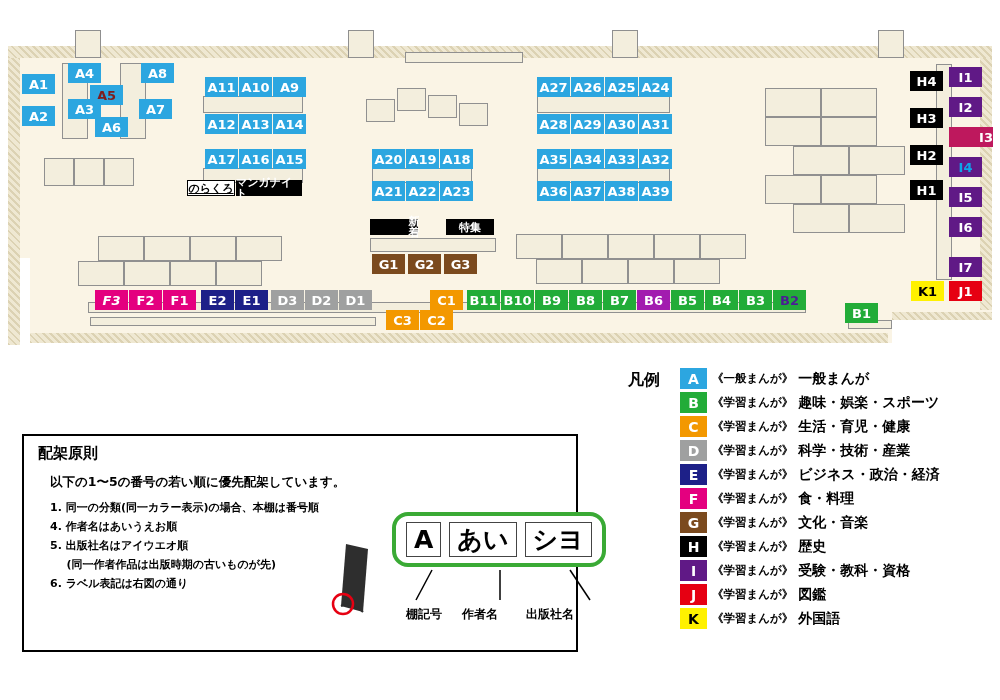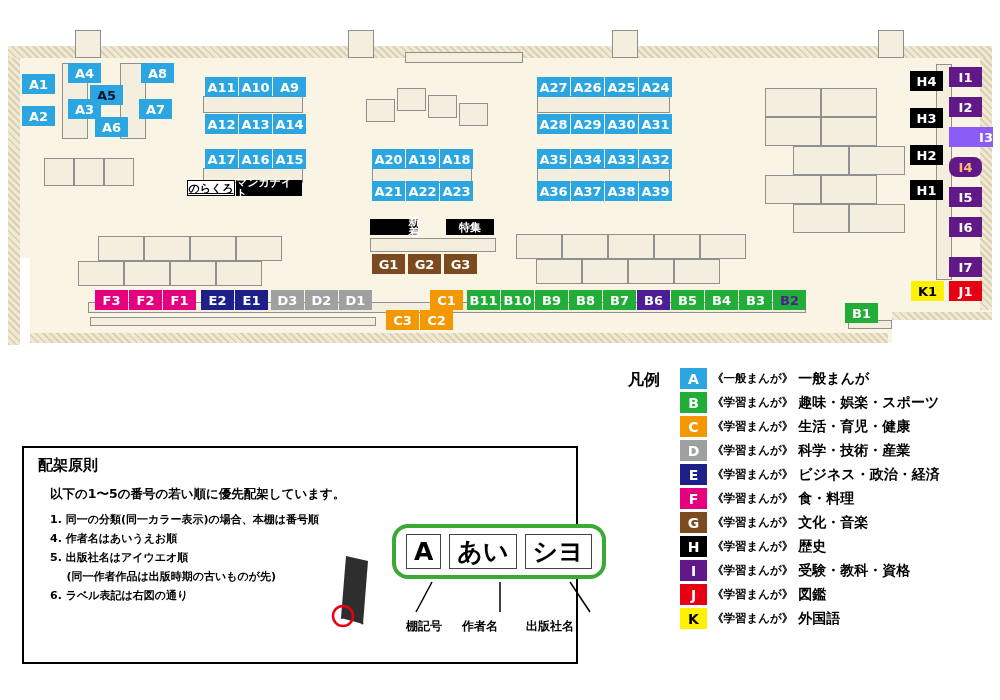--- a/index.html
+++ b/index.html
@@ -21,21 +21,21 @@
   
   #legend{left:622px;top:368px;width:376px;}
   .legend-title{position:absolute;left:6px;top:2px;font-size:16px;font-weight:bold;}
   #legend-items{margin-left:58px;display:flex;flex-direction:column;gap:3px;}
   .legend-row{display:flex;align-items:center;gap:5px;height:21px;}
   .legend-box{width:27px;height:21px;display:flex;align-items:center;justify-content:center;
     font-weight:bold;font-size:14px;flex:0 0 27px;}
   .legend-prefix{font-size:11.5px;font-weight:bold;white-space:nowrap;}
   .legend-label{font-size:14px;font-weight:bold;white-space:nowrap;}
   
-  #principles{left:22px;top:434px;width:556px;height:218px;border:2px solid #000;background:#fff;margin-top:12px;}
+  #principles{left:22px;top:434px;width:556px;height:218px;border:2px solid #000;background:#fff;}
   .pp-title{position:absolute;left:14px;top:8px;font-size:15px;font-weight:bold;}
   .pp-intro{position:absolute;left:26px;top:38px;font-size:12.5px;font-weight:bold;}
   #rules-list{position:absolute;left:26px;top:62px;font-size:11px;font-weight:bold;line-height:19px;width:345px;}
   .rule-note{padding-left:1.5em;}
   .example-box{position:absolute;left:368px;top:76px;display:flex;align-items:center;gap:8px;
     padding:6px 10px;border:4px solid #3aaa35;border-radius:16px;background:#fff;}
   .example-cell{font-size:25px;font-weight:bold;border:1px solid #444;padding:1px 7px;line-height:1.25;white-space:nowrap;}
   .connector-lines{position:absolute;left:378px;top:132px;}
   .caption{position:absolute;top:170px;font-size:12px;font-weight:bold;}
   .caption.c1{left:382px;}
@@ -102,21 +102,21 @@
     <div class="abs shelf" style="left: 821px; top: 175px; width: 56px; height: 29px;"></div>
     <div class="abs shelf" style="left: 793px; top: 204px; width: 56px; height: 29px;"></div>
     <div class="abs shelf" style="left: 849px; top: 204px; width: 56px; height: 29px;"></div>
     <div class="abs shelf" style="left: 88px; top: 302px; width: 718px; height: 11px;"></div>
     <div class="abs shelf" style="left: 90px; top: 317px; width: 286px; height: 9px;"></div>
     <div class="abs shelf" style="left: 936px; top: 64px; width: 16px; height: 216px;"></div>
     <div class="abs shelf" style="left: 848px; top: 320px; width: 44px; height: 9px;"></div>
     <div class="abs tag" style="background: rgb(44, 166, 224); color: rgb(255, 255, 255); left: 22px; top: 74px; width: 33px; height: 20px;">A1</div>
     <div class="abs tag" style="background: rgb(44, 166, 224); color: rgb(255, 255, 255); left: 22px; top: 106px; width: 33px; height: 20px;">A2</div>
     <div class="abs tag" style="background: rgb(44, 166, 224); color: rgb(255, 255, 255); left: 68px; top: 63px; width: 33px; height: 20px;">A4</div>
-    <div class="abs tag" style="background: rgb(44, 166, 224); color: #0f172a; left: 90px; top: 85px; width: 33px; height: 20px;">A5</div>
+    <div class="abs tag" style="background: rgb(44, 166, 224); color: #7f1d1d; left: 90px; top: 85px; width: 33px; height: 20px;">A5</div>
     <div class="abs tag" style="background: rgb(44, 166, 224); color: rgb(255, 255, 255); left: 68px; top: 99px; width: 33px; height: 20px;">A3</div>
     <div class="abs tag" style="background: rgb(44, 166, 224); color: rgb(255, 255, 255); left: 95px; top: 117px; width: 33px; height: 20px;">A6</div>
     <div class="abs tag" style="background: rgb(44, 166, 224); color: rgb(255, 255, 255); left: 141px; top: 63px; width: 33px; height: 20px;">A8</div>
     <div class="abs tag" style="background: rgb(44, 166, 224); color: rgb(255, 255, 255); left: 139px; top: 99px; width: 33px; height: 20px;">A7</div>
     <div class="abs tag" style="background: rgb(44, 166, 224); color: rgb(255, 255, 255); left: 205px; top: 77px; width: 33px; height: 20px;">A11</div>
     <div class="abs tag" style="background: rgb(44, 166, 224); color: rgb(255, 255, 255); left: 239px; top: 77px; width: 33px; height: 20px;">A10</div>
     <div class="abs tag" style="background: rgb(44, 166, 224); color: rgb(255, 255, 255); left: 273px; top: 77px; width: 33px; height: 20px;">A9</div>
     <div class="abs tag" style="background: rgb(44, 166, 224); color: rgb(255, 255, 255); left: 205px; top: 114px; width: 33px; height: 20px;">A12</div>
     <div class="abs tag" style="background: rgb(44, 166, 224); color: rgb(255, 255, 255); left: 239px; top: 114px; width: 33px; height: 20px;">A13</div>
     <div class="abs tag" style="background: rgb(44, 166, 224); color: rgb(255, 255, 255); left: 273px; top: 114px; width: 33px; height: 20px;">A14</div>
@@ -141,50 +141,50 @@
     <div class="abs tag" style="background: rgb(44, 166, 224); color: rgb(255, 255, 255); left: 571px; top: 149px; width: 33px; height: 20px;">A34</div>
     <div class="abs tag" style="background: rgb(44, 166, 224); color: rgb(255, 255, 255); left: 605px; top: 149px; width: 33px; height: 20px;">A33</div>
     <div class="abs tag" style="background: rgb(44, 166, 224); color: rgb(255, 255, 255); left: 639px; top: 149px; width: 33px; height: 20px;">A32</div>
     <div class="abs tag" style="background: rgb(44, 166, 224); color: rgb(255, 255, 255); left: 537px; top: 181px; width: 33px; height: 20px;">A36</div>
     <div class="abs tag" style="background: rgb(44, 166, 224); color: rgb(255, 255, 255); left: 571px; top: 181px; width: 33px; height: 20px;">A37</div>
     <div class="abs tag" style="background: rgb(44, 166, 224); color: rgb(255, 255, 255); left: 605px; top: 181px; width: 33px; height: 20px;">A38</div>
     <div class="abs tag" style="background: rgb(44, 166, 224); color: rgb(255, 255, 255); left: 639px; top: 181px; width: 33px; height: 20px;">A39</div>
     <div class="abs tag" style="background: rgb(123, 74, 30); color: rgb(255, 255, 255); left: 372px; top: 254px; width: 33px; height: 20px;">G1</div>
     <div class="abs tag" style="background: rgb(123, 74, 30); color: rgb(255, 255, 255); left: 408px; top: 254px; width: 33px; height: 20px;">G2</div>
     <div class="abs tag" style="background: rgb(123, 74, 30); color: rgb(255, 255, 255); left: 444px; top: 254px; width: 33px; height: 20px;">G3</div>
-    <div class="abs tag" style="background: rgb(228, 0, 127); color: rgb(255, 255, 255); left: 95px; top: 290px; width: 33px; height: 20px;">F3</div>
+    <div class="abs tag" style="background: rgb(228, 0, 127); color: rgb(255, 255, 255); left: 95px; top: 290px; width: 33px; height: 20px; font-style: italic;">F3</div>
     <div class="abs tag" style="background: rgb(228, 0, 127); color: rgb(255, 255, 255); left: 129px; top: 290px; width: 33px; height: 20px;">F2</div>
     <div class="abs tag" style="background: rgb(228, 0, 127); color: rgb(255, 255, 255); left: 163px; top: 290px; width: 33px; height: 20px;">F1</div>
     <div class="abs tag" style="background: rgb(29, 32, 136); color: rgb(255, 255, 255); left: 201px; top: 290px; width: 33px; height: 20px;">E2</div>
     <div class="abs tag" style="background: rgb(29, 32, 136); color: rgb(255, 255, 255); left: 235px; top: 290px; width: 33px; height: 20px;">E1</div>
     <div class="abs tag" style="background: rgb(159, 160, 160); color: rgb(255, 255, 255); left: 271px; top: 290px; width: 33px; height: 20px;">D3</div>
     <div class="abs tag" style="background: rgb(159, 160, 160); color: rgb(255, 255, 255); left: 305px; top: 290px; width: 33px; height: 20px;">D2</div>
     <div class="abs tag" style="background: rgb(159, 160, 160); color: rgb(255, 255, 255); left: 339px; top: 290px; width: 33px; height: 20px;">D1</div>
     <div class="abs tag" style="background: rgb(243, 152, 0); color: rgb(255, 255, 255); left: 430px; top: 290px; width: 33px; height: 20px;">C1</div>
     <div class="abs tag" style="background: rgb(34, 172, 56); color: rgb(255, 255, 255); left: 467px; top: 290px; width: 33px; height: 20px;">B11</div>
     <div class="abs tag" style="background: rgb(34, 172, 56); color: rgb(255, 255, 255); left: 501px; top: 290px; width: 33px; height: 20px;">B10</div>
     <div class="abs tag" style="background: rgb(34, 172, 56); color: rgb(255, 255, 255); left: 535px; top: 290px; width: 33px; height: 20px;">B9</div>
     <div class="abs tag" style="background: rgb(34, 172, 56); color: rgb(255, 255, 255); left: 569px; top: 290px; width: 33px; height: 20px;">B8</div>
     <div class="abs tag" style="background: rgb(34, 172, 56); color: rgb(255, 255, 255); left: 603px; top: 290px; width: 33px; height: 20px;">B7</div>
-    <div class="abs tag" style="background: #4c1d95; color: rgb(255, 255, 255); left: 637px; top: 290px; width: 33px; height: 20px;">B6</div>
+    <div class="abs tag" style="background: #a21caf; color: rgb(255, 255, 255); left: 637px; top: 290px; width: 33px; height: 20px;">B6</div>
     <div class="abs tag" style="background: rgb(34, 172, 56); color: rgb(255, 255, 255); left: 671px; top: 290px; width: 33px; height: 20px;">B5</div>
     <div class="abs tag" style="background: rgb(34, 172, 56); color: rgb(255, 255, 255); left: 705px; top: 290px; width: 33px; height: 20px;">B4</div>
     <div class="abs tag" style="background: rgb(34, 172, 56); color: rgb(255, 255, 255); left: 739px; top: 290px; width: 33px; height: 20px;">B3</div>
     <div class="abs tag" style="background: rgb(34, 172, 56); color: #4c1d95; left: 773px; top: 290px; width: 33px; height: 20px;">B2</div>
     <div class="abs tag" style="background: rgb(243, 152, 0); color: rgb(255, 255, 255); left: 386px; top: 310px; width: 33px; height: 20px;">C3</div>
     <div class="abs tag" style="background: rgb(243, 152, 0); color: rgb(255, 255, 255); left: 420px; top: 310px; width: 33px; height: 20px;">C2</div>
     <div class="abs tag" style="background: rgb(34, 172, 56); color: rgb(255, 255, 255); left: 845px; top: 303px; width: 33px; height: 20px;">B1</div>
     <div class="abs tag" style="background: rgb(0, 0, 0); color: rgb(255, 255, 255); left: 910px; top: 71px; width: 33px; height: 20px;">H4</div>
     <div class="abs tag" style="background: rgb(0, 0, 0); color: rgb(255, 255, 255); left: 910px; top: 108px; width: 33px; height: 20px;">H3</div>
     <div class="abs tag" style="background: rgb(0, 0, 0); color: rgb(255, 255, 255); left: 910px; top: 145px; width: 33px; height: 20px;">H2</div>
     <div class="abs tag" style="background: rgb(0, 0, 0); color: rgb(255, 255, 255); left: 910px; top: 180px; width: 33px; height: 20px;">H1</div>
     <div class="abs tag" style="background: rgb(96, 25, 134); color: rgb(255, 255, 255); left: 949px; top: 67px; width: 33px; height: 20px;">I1</div>
     <div class="abs tag" style="background: rgb(96, 25, 134); color: #ffffff; left: 949px; top: 97px; width: 33px; height: 20px;">I2</div>
-    <div class="abs tag" style="background: #8b5cf6; color: rgb(255, 255, 255); left: 949px; top: 127px; width: 44px; height: 20px; padding-left: 30px;">I3</div>
-    <div class="abs tag" style="background: rgb(96, 25, 134); color: #fdba74; left: 949px; top: 157px; width: 33px; height: 20px; border-radius: 8px;">I4</div>
+    <div class="abs tag" style="background: #be185d; color: rgb(255, 255, 255); left: 949px; top: 127px; width: 44px; height: 20px; padding-left: 30px;">I3</div>
+    <div class="abs tag" style="background: rgb(96, 25, 134); color: #0ea5e9; left: 949px; top: 157px; width: 33px; height: 20px;">I4</div>
     <div class="abs tag" style="background: rgb(96, 25, 134); color: rgb(255, 255, 255); left: 949px; top: 187px; width: 33px; height: 20px;">I5</div>
     <div class="abs tag" style="background: rgb(96, 25, 134); color: rgb(255, 255, 255); left: 949px; top: 217px; width: 33px; height: 20px;">I6</div>
     <div class="abs tag" style="background: rgb(96, 25, 134); color: rgb(255, 255, 255); left: 949px; top: 257px; width: 33px; height: 20px;">I7</div>
     <div class="abs tag" style="background: rgb(255, 241, 0); color: rgb(0, 0, 0); left: 911px; top: 281px; width: 33px; height: 20px;">K1</div>
     <div class="abs tag" style="background: rgb(230, 0, 18); color: rgb(255, 255, 255); left: 949px; top: 281px; width: 33px; height: 20px;">J1</div>
     <div class="abs ttag outline" style="left: 187px; top: 180px; width: 48px; height: 16px; text-decoration: underline;">のらくろ</div>
     <div class="abs ttag solid" style="left: 236px; top: 180px; width: 66px; height: 16px;">マンガナイト</div>
     <div class="abs ttag solid" style="left: 370px; top: 219px; width: 48px; height: 16px; padding-left: 40px;">新着</div>
     <div class="abs ttag solid" style="left: 446px; top: 219px; width: 48px; height: 16px;">特集</div>
   </div>

